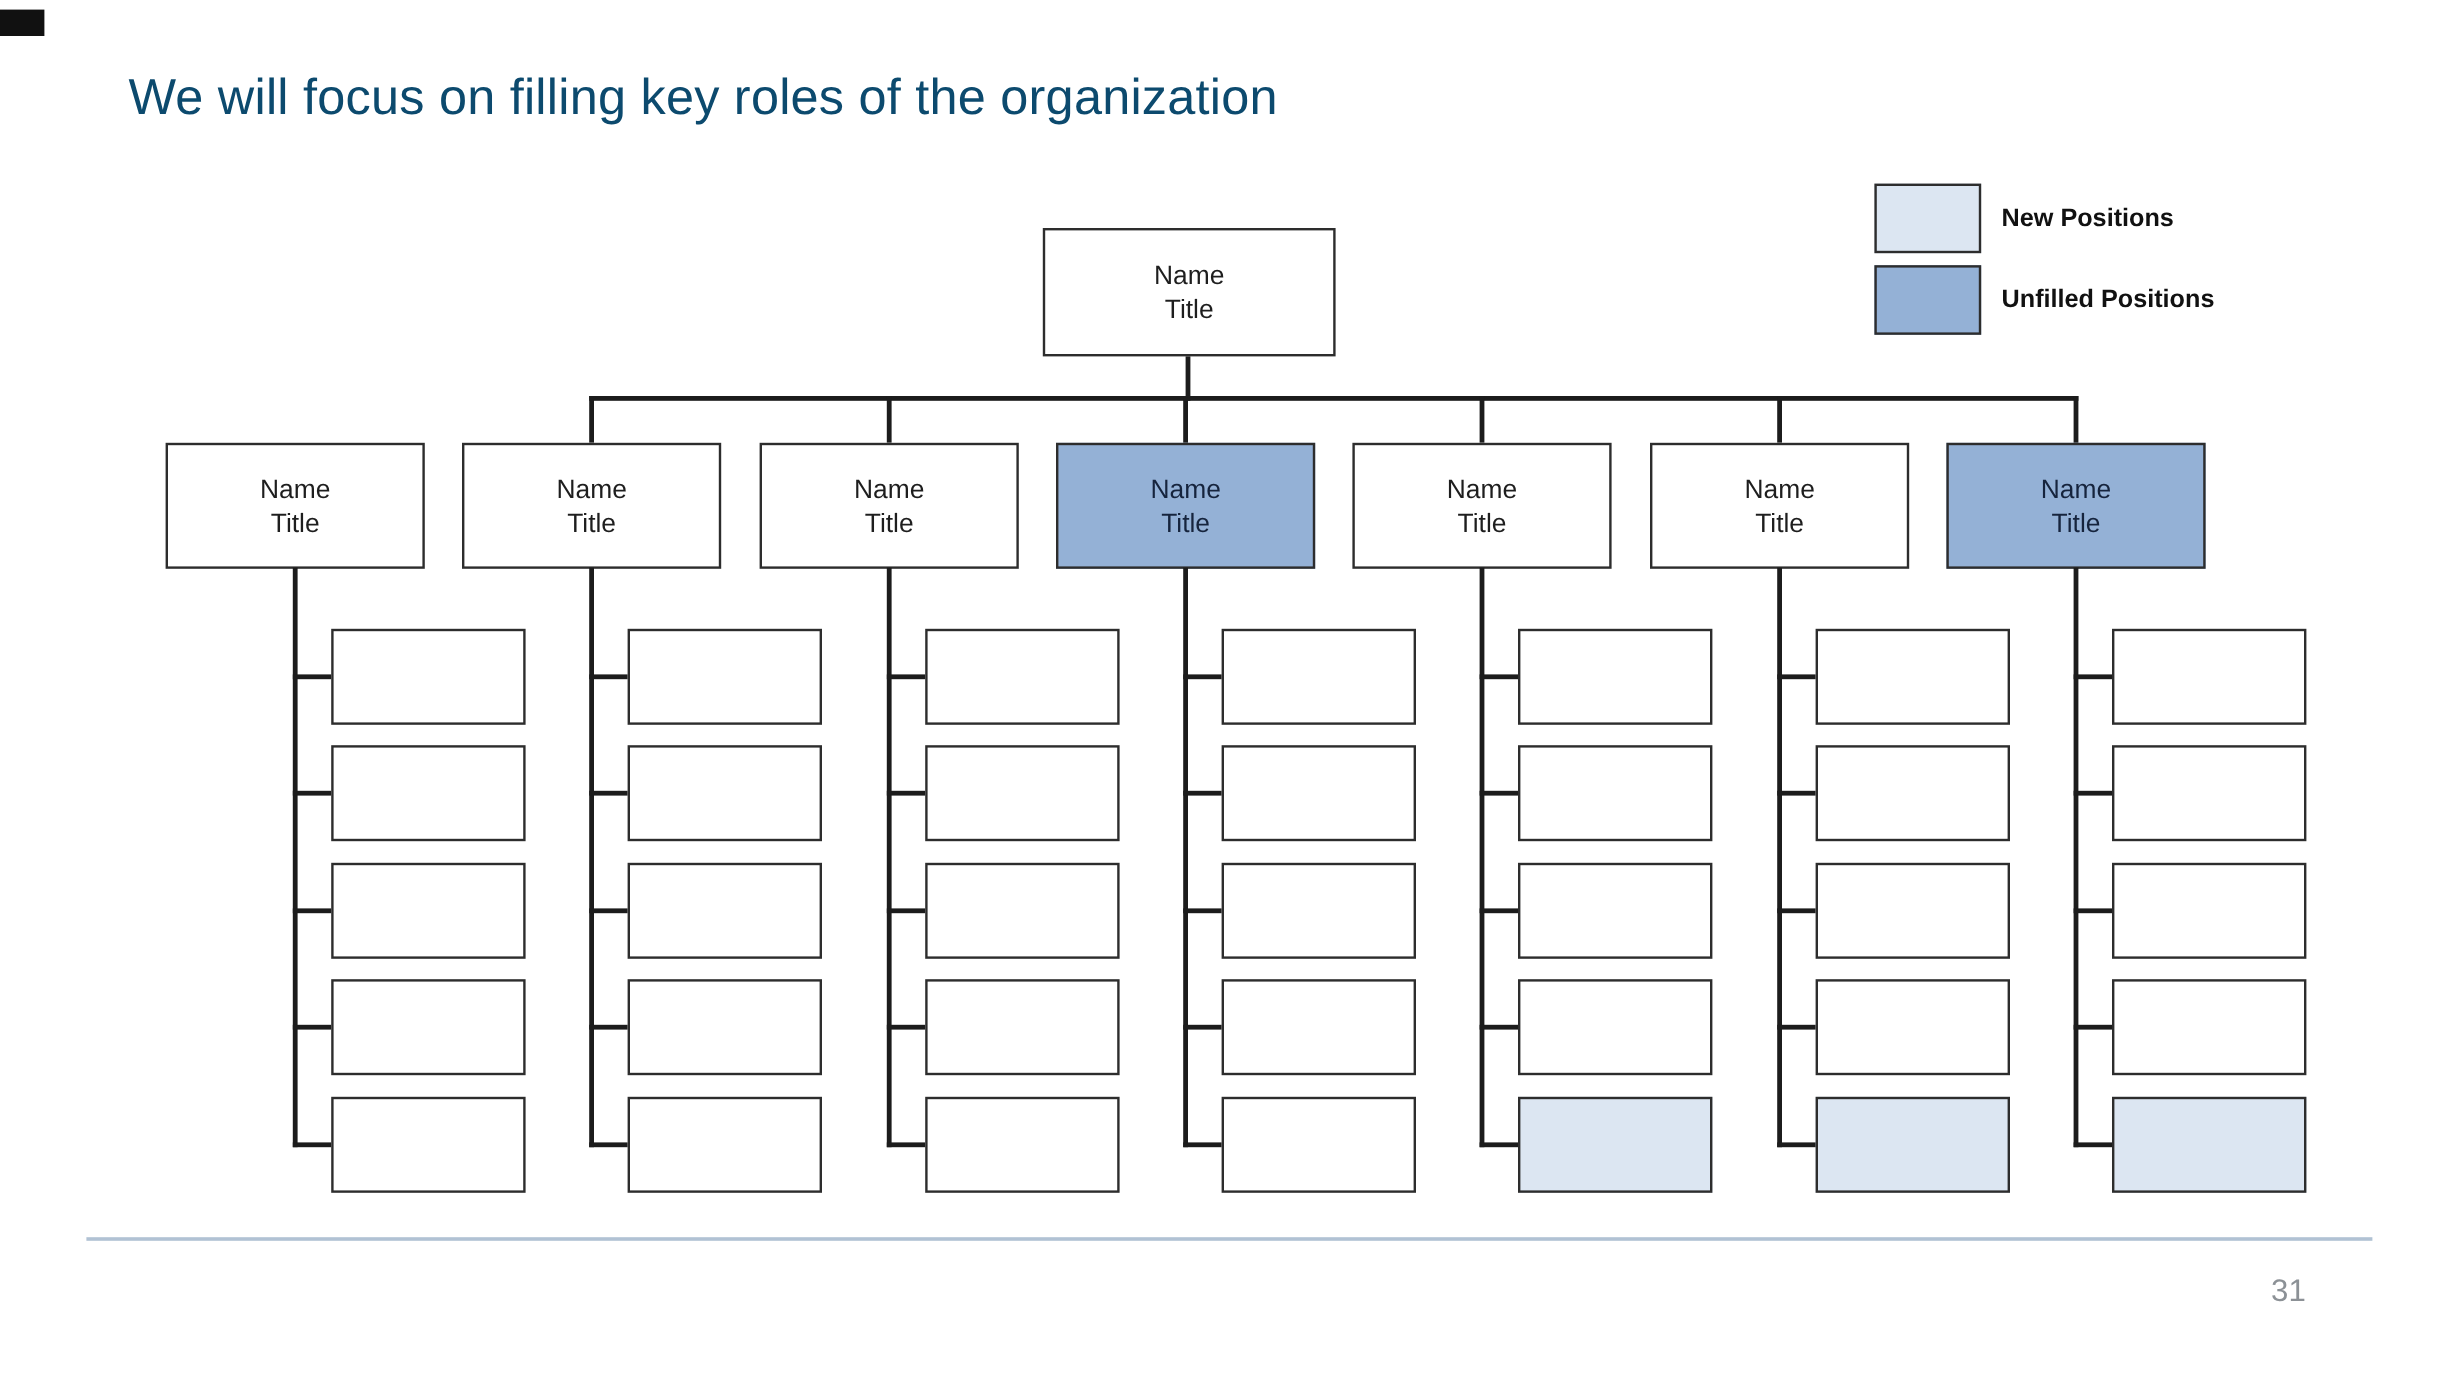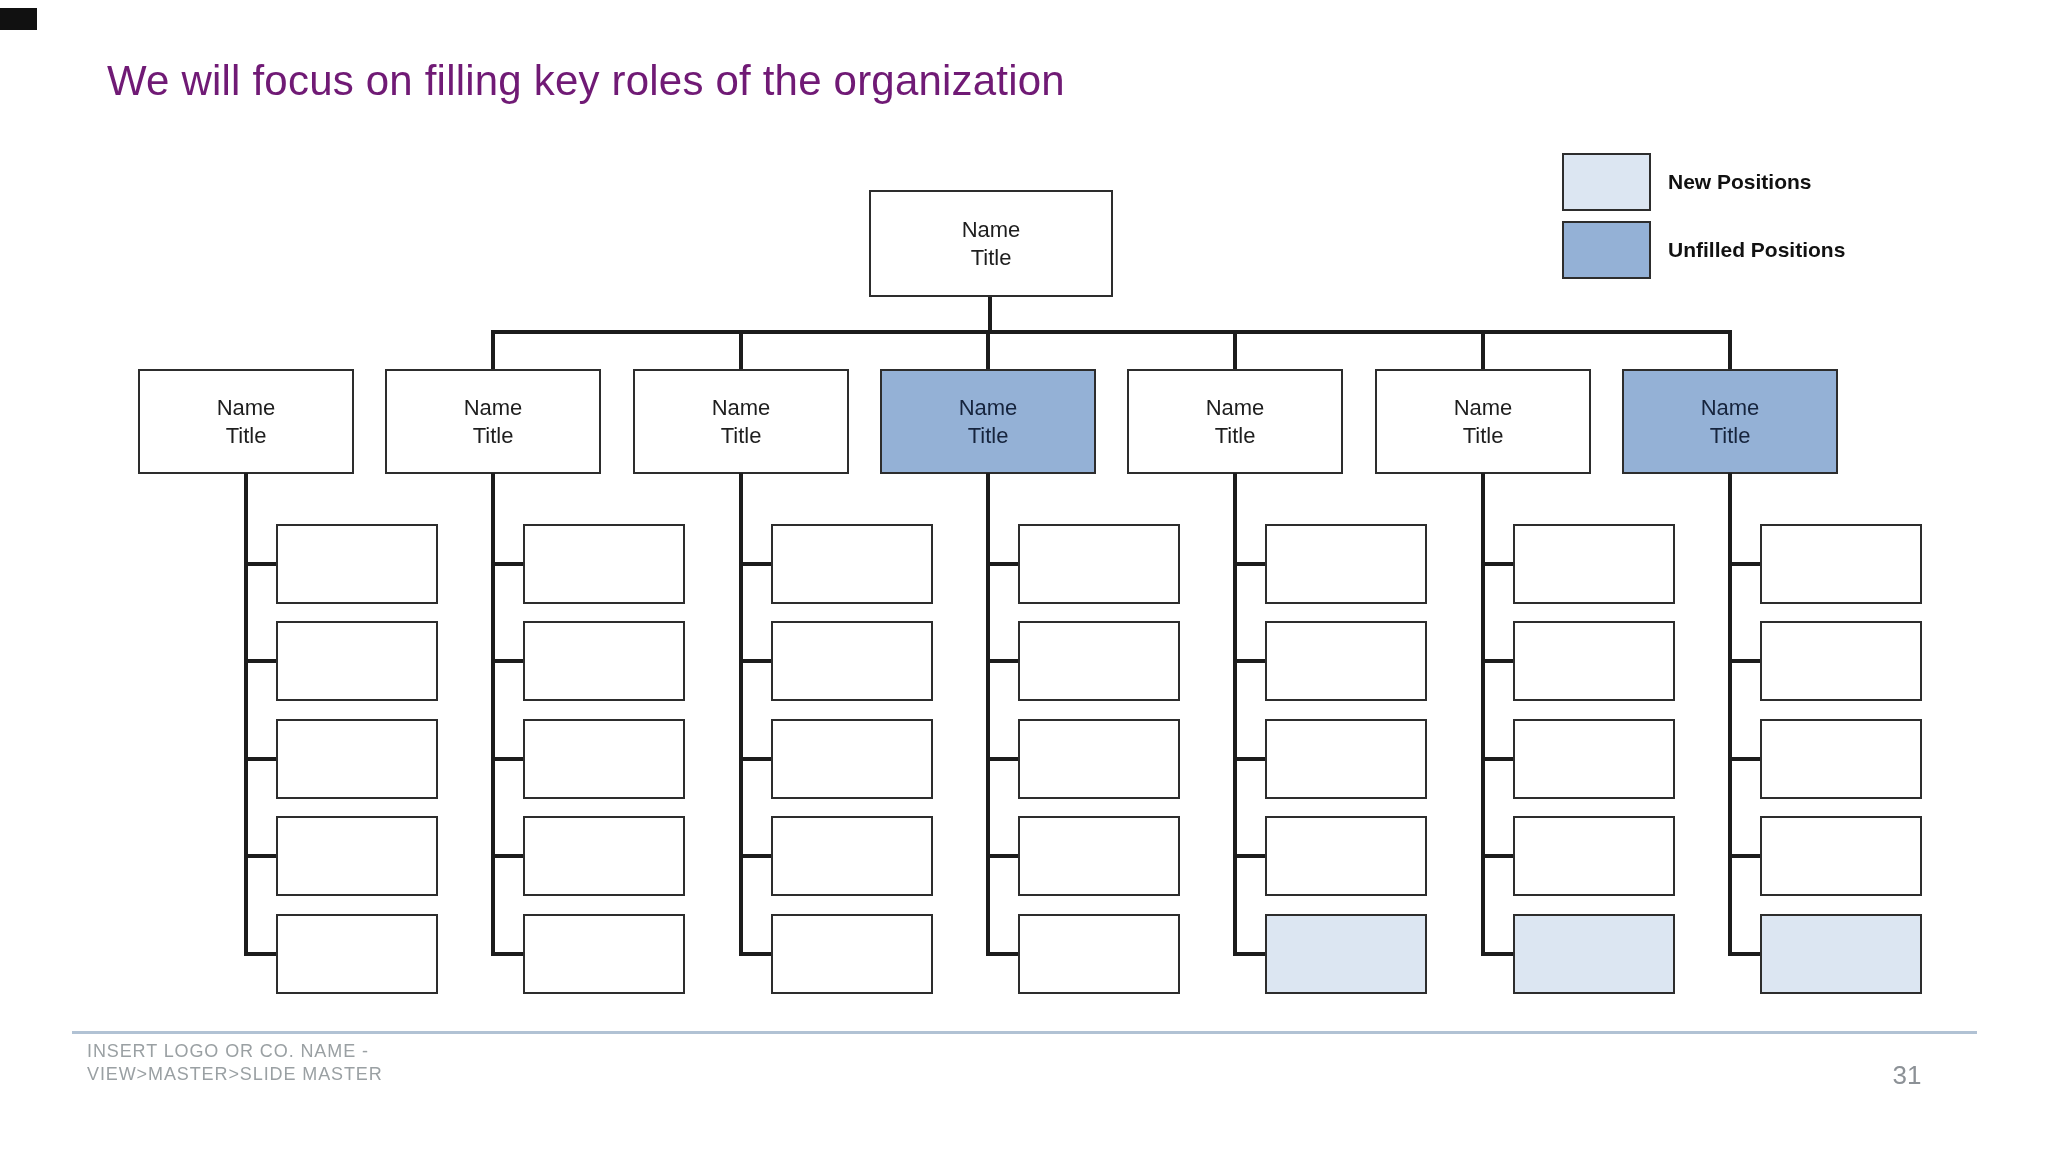--- a/index.html
+++ b/index.html
@@ -2,21 +2,21 @@
 <html style="--new-fill: #dce6f2; --unfilled-fill: #94b1d6;"><head>
 <meta charset="utf-8">
 <style>
   html,body{margin:0;padding:0;background:#ffffff;}
   .slide{
     position:relative;width:2048px;height:1152px;background:#ffffff;overflow:hidden;
     font-family:"Liberation Sans","DejaVu Sans",sans-serif;
   }
   .corner-mark{position:absolute;left:0;top:8px;width:37px;height:22px;background:#111111;}
   .slide-title{
-    position:absolute;left:107px;top:57px;font-size:42px;font-weight:400;color:#701a75;
+    position:absolute;left:107px;top:57px;font-size:42px;font-weight:400;color:#0c4a6e;
     letter-spacing:0.2px;white-space:nowrap;
   }
   
   .legend{position:absolute;left:1562px;top:153px;}
   .legend-row{position:absolute;left:0;display:flex;align-items:center;}
   .legend-row.row0{top:0;}
   .legend-row.row1{top:68px;}
   .legend-swatch{width:89px;height:58px;border:2px solid #2d2d2d;box-sizing:border-box;flex:0 0 auto;}
   .legend-swatch.new{background:var(--new-fill,#dce6f2);}
   .legend-swatch.unfilled{background:var(--unfilled-fill,#94b1d6);}
@@ -181,19 +181,15 @@
         <div class="conn" style="left: 1728px; top: 757px; width: 34px; height: 4px;"></div>
         <div class="box child" style="left: 1760px; top: 719px; width: 162px; height: 80px;"></div>
         <div class="conn" style="left: 1728px; top: 854px; width: 34px; height: 4px;"></div>
         <div class="box child" style="left: 1760px; top: 816px; width: 162px; height: 80px;"></div>
         <div class="conn" style="left: 1728px; top: 952px; width: 34px; height: 4px;"></div>
         <div class="box child new" style="left: 1760px; top: 914px; width: 162px; height: 80px;"></div>
       </div>
   </div>
 
   <div class="footer-divider"></div>
-  <div class="footer-text">
-    <div>INSERT LOGO OR CO. NAME -</div>
-    <div>VIEW&gt;MASTER&gt;SLIDE MASTER</div>
-  </div>
   <div class="page-number">31</div>
 
 </div>
 
 </body></html>

